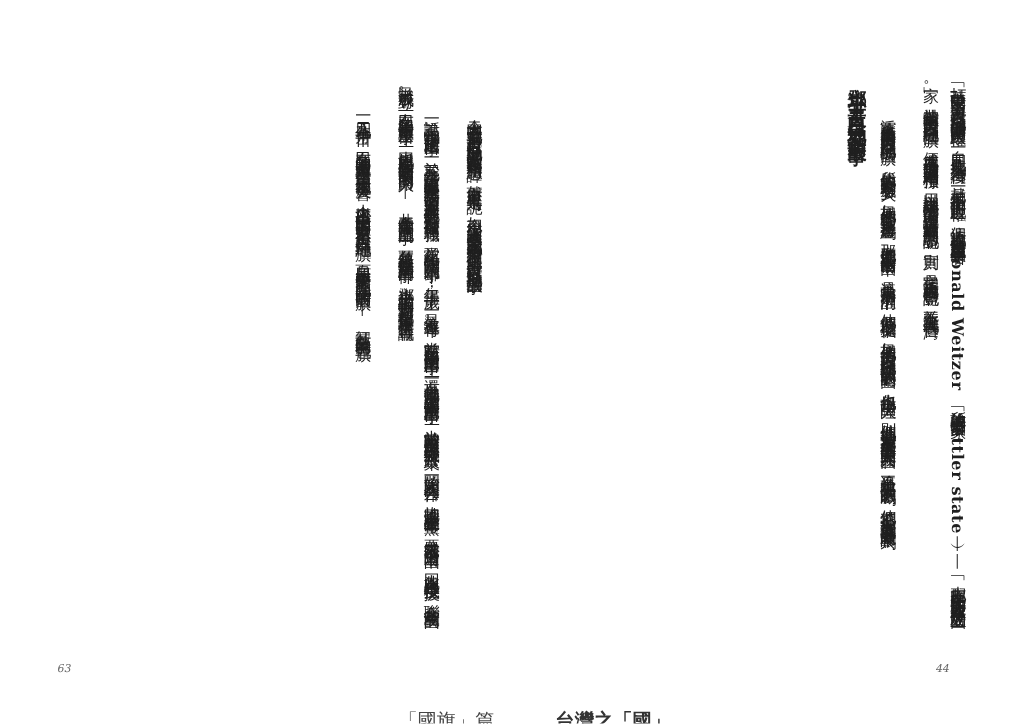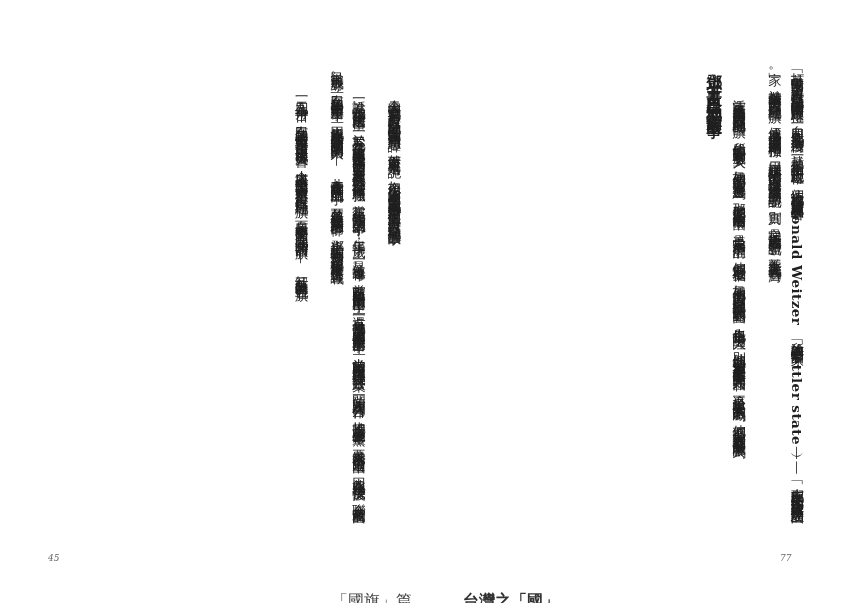--- a/index.html
+++ b/index.html
@@ -59,26 +59,26 @@
 <body>
 
 <div class="page page-right">
   <div class="text-block">
     <span class="para noindent"><span>打著「中華民國」名號與「青天白日滿地紅」旗的中國國民黨政權，自一九四九年底逃入台灣後，就是一個不折不扣的流亡政權，這個流亡政權在台灣建立起美國學者 </span><span class="latin">Ronald Weitzer</span><span> 所說的「遷佔者國家」（</span><span class="latin">Settler state</span><span>）——「由支配原始住民的新移入者政權所建立的國家」。被帶離中國的青天白日滿地紅「國旗」，便成為這個遷佔者國家的精神指標，用以訓練其統治下的人民擁護這個「遷佔者政權」的認同記號。實則，它是這個流亡政權的舊記號，並不能真正代表台灣。</span></span>
     <span class="gap"></span>
     <span class="para">泛藍軍所奉爲圖騰的青天白日滿地紅的「國旗」，所代表的範圍到底有多大？如果他們的答案僅止於台澎金馬，那麼他們正在製造兩個中國，這是中共當局所不准的，他們怎麼敢提倡？如果他們的青天白日滿地紅「國旗」代表的範圍，也包括全中國大陸，則他們勢必要消滅掉拿五星旗的中華人民共和國，這不是給中共更大的刺激嗎？他們不是常常告訴我們不要刺激中共嗎？</span>
     <span class="section-title">鄧小平升「青天白日滿地紅」旗的故事</span>
   </div>
   <div class="footer running bold" style="left:38px;">台灣之「國」</div>
-  <div class="footer folio" style="left:355px;">77</div>
+  <div class="footer folio" style="left:355px;">44</div>
 </div>
 
 <div class="page page-left">
   <div class="text-block">
     <span class="para">今天中國北京當局對於「青天白日滿地紅」的國民黨黨制國旗相當忌諱，然而歷史可真是弔詭，如今已很少人知道中國共產黨的元老鄧小平曾經發生過的一段升「青天白日滿地紅」旗的故事。</span>
     <span class="gap"></span>
     <span class="para">話說一九二〇年鄧小平赴法國留學，於一九二三年當選「旅歐中國共產黨青年團」的領導（與周恩來及其他三名幹部一起擔任領導職務）。當年化名叫作「闆澤高」的鄧小平，年僅二十歲，是一位激進青年。當時在巴黎留學的中國留學生，還有一批抱持國家主義的中國青年黨的留學生。由於當時中國國民黨採「聯俄容共」政策，開始第一次國共合作，抱持國家主義的青年黨，要求外國勢力退出中國，因此與主張接受俄援、聯合共產黨的國民黨形成對立。在巴黎留學的青年黨留學生，也因此屢次在巴黎街頭和國民黨的同路人——共產青年團展開流血鬥爭，甚至曾經發生浮屍塞納河的事件。鄧小平主編的刊物《赤光》也經常與青年黨學生進行論戰。</span>
     <span class="gap"></span>
     <span class="para">一九二四年十月十日，在巴黎的中國青年黨留學生發起一項慶祝國慶大會，大會上掛出了中華民國的國旗（當然不是「青天白日滿地紅」旗，而是原本中華民國在一九一二年開國時的國旗——紅黃藍白黑的「五色旗」）。</span>
   </div>
-  <div class="footer folio" style="left:48px;">45</div>
+  <div class="footer folio" style="left:48px;">63</div>
   <div class="footer running" style="left:332px;">「國旗」篇</div>
 </div>
 
 </body></html>

